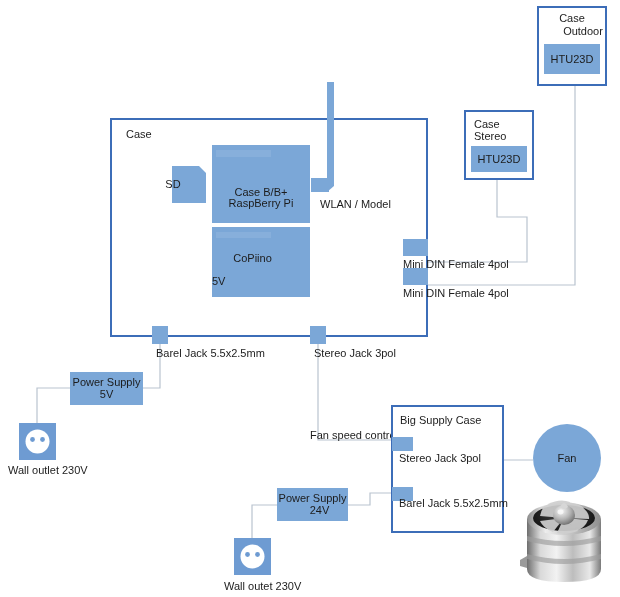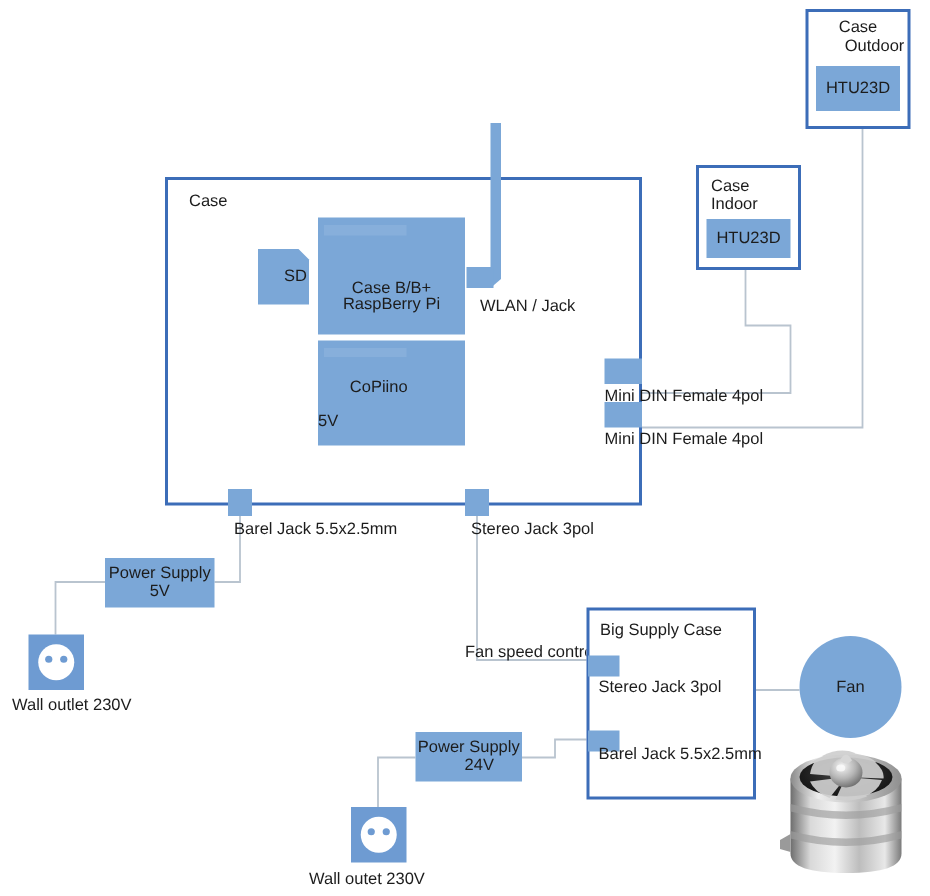--- a/index.html
+++ b/index.html
@@ -52,53 +52,53 @@
       <path d="M413 444 L477 444 L477 494 L413 494"></path>
     </g>
   </svg>
 
   <div class="node container-box" style="left:110px;top:118px;width:318px;height:219px;"></div>
   <div class="lbl" style="left:126px;top:128px;">Case</div>
 
   <svg class="ovl" viewBox="0 0 620 597">
     <polygon points="172,166 199,166 206,173 206,203 172,203" fill="#7BA7D7"></polygon>
   </svg>
-  <div class="lbl-c" style="left:156px;top:176px;width:34px;height:16px;margin-left:24px;">SD</div>
+  <div class="lbl-c" style="left:156px;top:176px;width:34px;height:16px;">SD</div>
 
   <div class="node fill" style="left:212px;top:145px;width:98px;height:78px;"></div>
   <div class="node" style="left:216px;top:150px;width:55px;height:7px;background:#87AFDB;"></div>
   <div class="lbl-c" style="left:212px;top:172px;width:98px;height:14px;margin-top:24px;">RaspBerry Pi</div>
   <div class="lbl-c" style="left:212px;top:185px;width:98px;height:14px;">Case B/B+</div>
 
   <div class="node fill" style="left:212px;top:227px;width:98px;height:70px;"></div>
   <div class="node" style="left:216px;top:232px;width:55px;height:6px;background:#87AFDB;"></div>
   <div class="lbl-c" style="left:212px;top:251px;width:81px;height:14px;">CoPiino</div>
   <div class="lbl" style="left:212px;top:275px;">5V</div>
 
   <svg class="ovl" viewBox="0 0 620 597">
     <polygon points="327,82 334,82 334,186 327,192" fill="#7BA7D7"></polygon>
     <rect x="311" y="178" width="18" height="14" fill="#7BA7D7"></rect>
   </svg>
-  <div class="lbl" style="left:320px;top:198px;">WLAN / Jack</div>
+  <div class="lbl" style="left:320px;top:198px;">WLAN / Model</div>
 
   <div class="node fill" style="left:403px;top:239px;width:25px;height:17px;"></div>
   <div class="lbl" style="left:403px;top:258px;">Mini DIN Female 4pol</div>
 
   <div class="node fill" style="left:403px;top:268px;width:25px;height:17px;"></div>
   <div class="lbl" style="left:403px;top:287px;">Mini DIN Female 4pol</div>
 
   <div class="node fill" style="left:152px;top:326px;width:16px;height:18px;"></div>
   <div class="lbl" style="left:156px;top:347px;">Barel Jack 5.5x2.5mm</div>
 
   <div class="node fill" style="left:310px;top:326px;width:16px;height:18px;"></div>
   <div class="lbl" style="left:314px;top:347px;">Stereo Jack 3pol</div>
 
   <div class="node container-box" style="left:464px;top:110px;width:70px;height:70px;"></div>
   <div class="lbl" style="left:474px;top:118px;">Case</div>
-  <div class="lbl" style="left:474px;top:130px;">Indoor</div>
+  <div class="lbl" style="left:474px;top:130px;">Stereo</div>
   <div class="node fill" style="left:471px;top:146px;width:56px;height:26px;"></div>
   <div class="lbl-c" style="left:471px;top:152px;width:56px;height:14px;">HTU23D</div>
 
   <div class="node container-box" style="left:537px;top:6px;width:70px;height:80px;"></div>
   <div class="lbl-c" style="left:537px;top:12px;width:70px;height:13px;">Case</div>
   <div class="lbl-c" style="left:537px;top:25px;width:92px;height:13px;">Outdoor</div>
   <div class="node fill" style="left:544px;top:44px;width:56px;height:30px;"></div>
   <div class="lbl-c" style="left:544px;top:52px;width:56px;height:14px;">HTU23D</div>
 
   <div class="node fill" style="left:70px;top:372px;width:73px;height:33px;"></div>
@@ -185,15 +185,15 @@
   <div class="node fill" style="left:277px;top:488px;width:71px;height:33px;"></div>
   <div class="lbl-c" style="left:277px;top:492px;width:71px;height:13px;">Power Supply</div>
   <div class="lbl-c" style="left:284px;top:504px;width:71px;height:13px;">24V</div>
 
   <div class="outlet" style="left:234px;top:538px;width:37px;height:37px;"></div>
   <svg class="ovl" viewBox="0 0 620 597">
     <circle cx="252.5" cy="556.5" r="12" fill="#ffffff"></circle>
     <circle cx="247.5" cy="554.5" r="2.4" fill="#6E9BD2"></circle>
     <circle cx="257.5" cy="554.5" r="2.4" fill="#6E9BD2"></circle>
   </svg>
-  <div class="lbl" style="left:206px;top:580px;">Wall outet 230V</div>
+  <div class="lbl" style="left:224px;top:580px;">Wall outet 230V</div>
 
 </div>
 
 </body></html>

